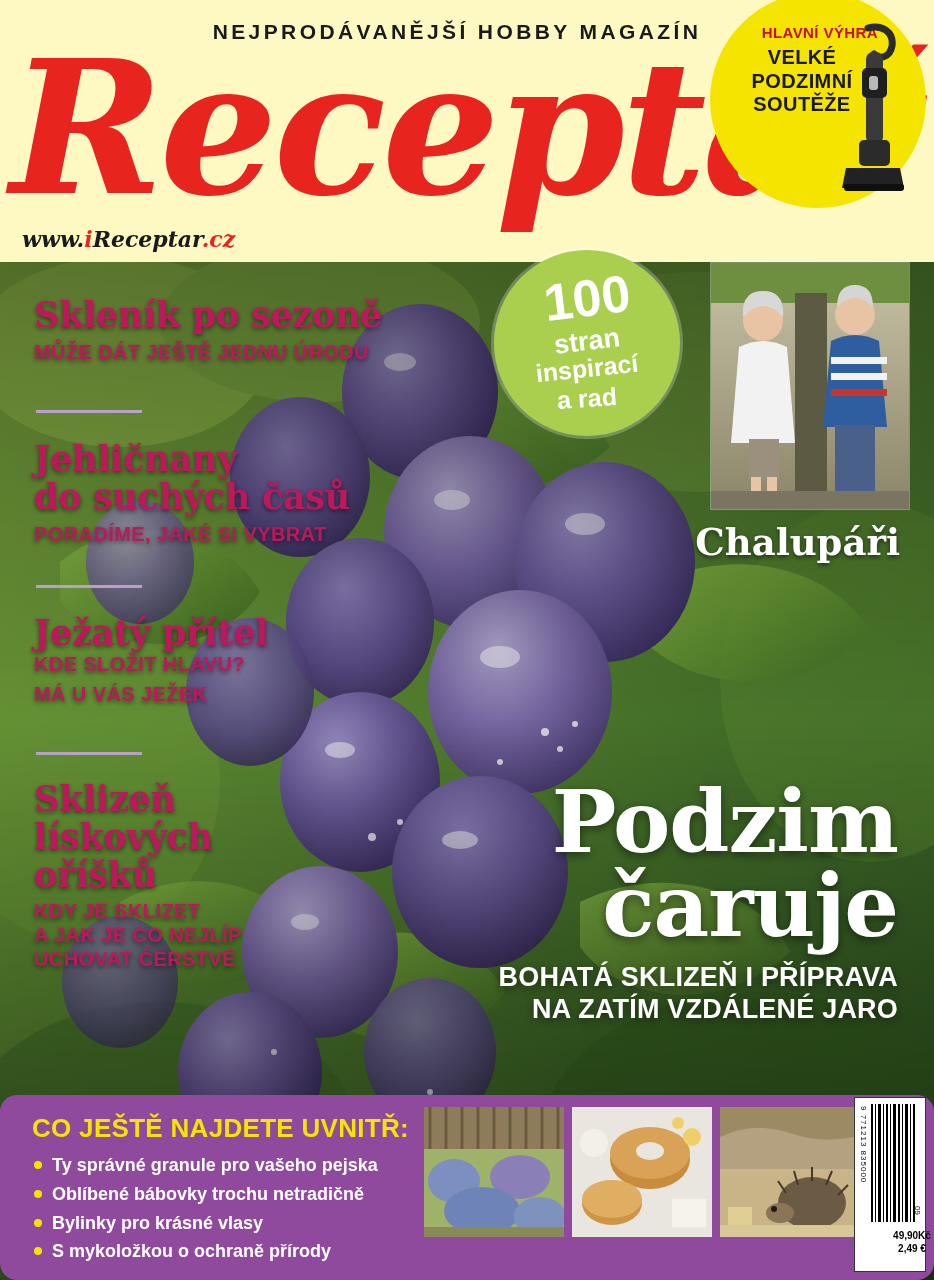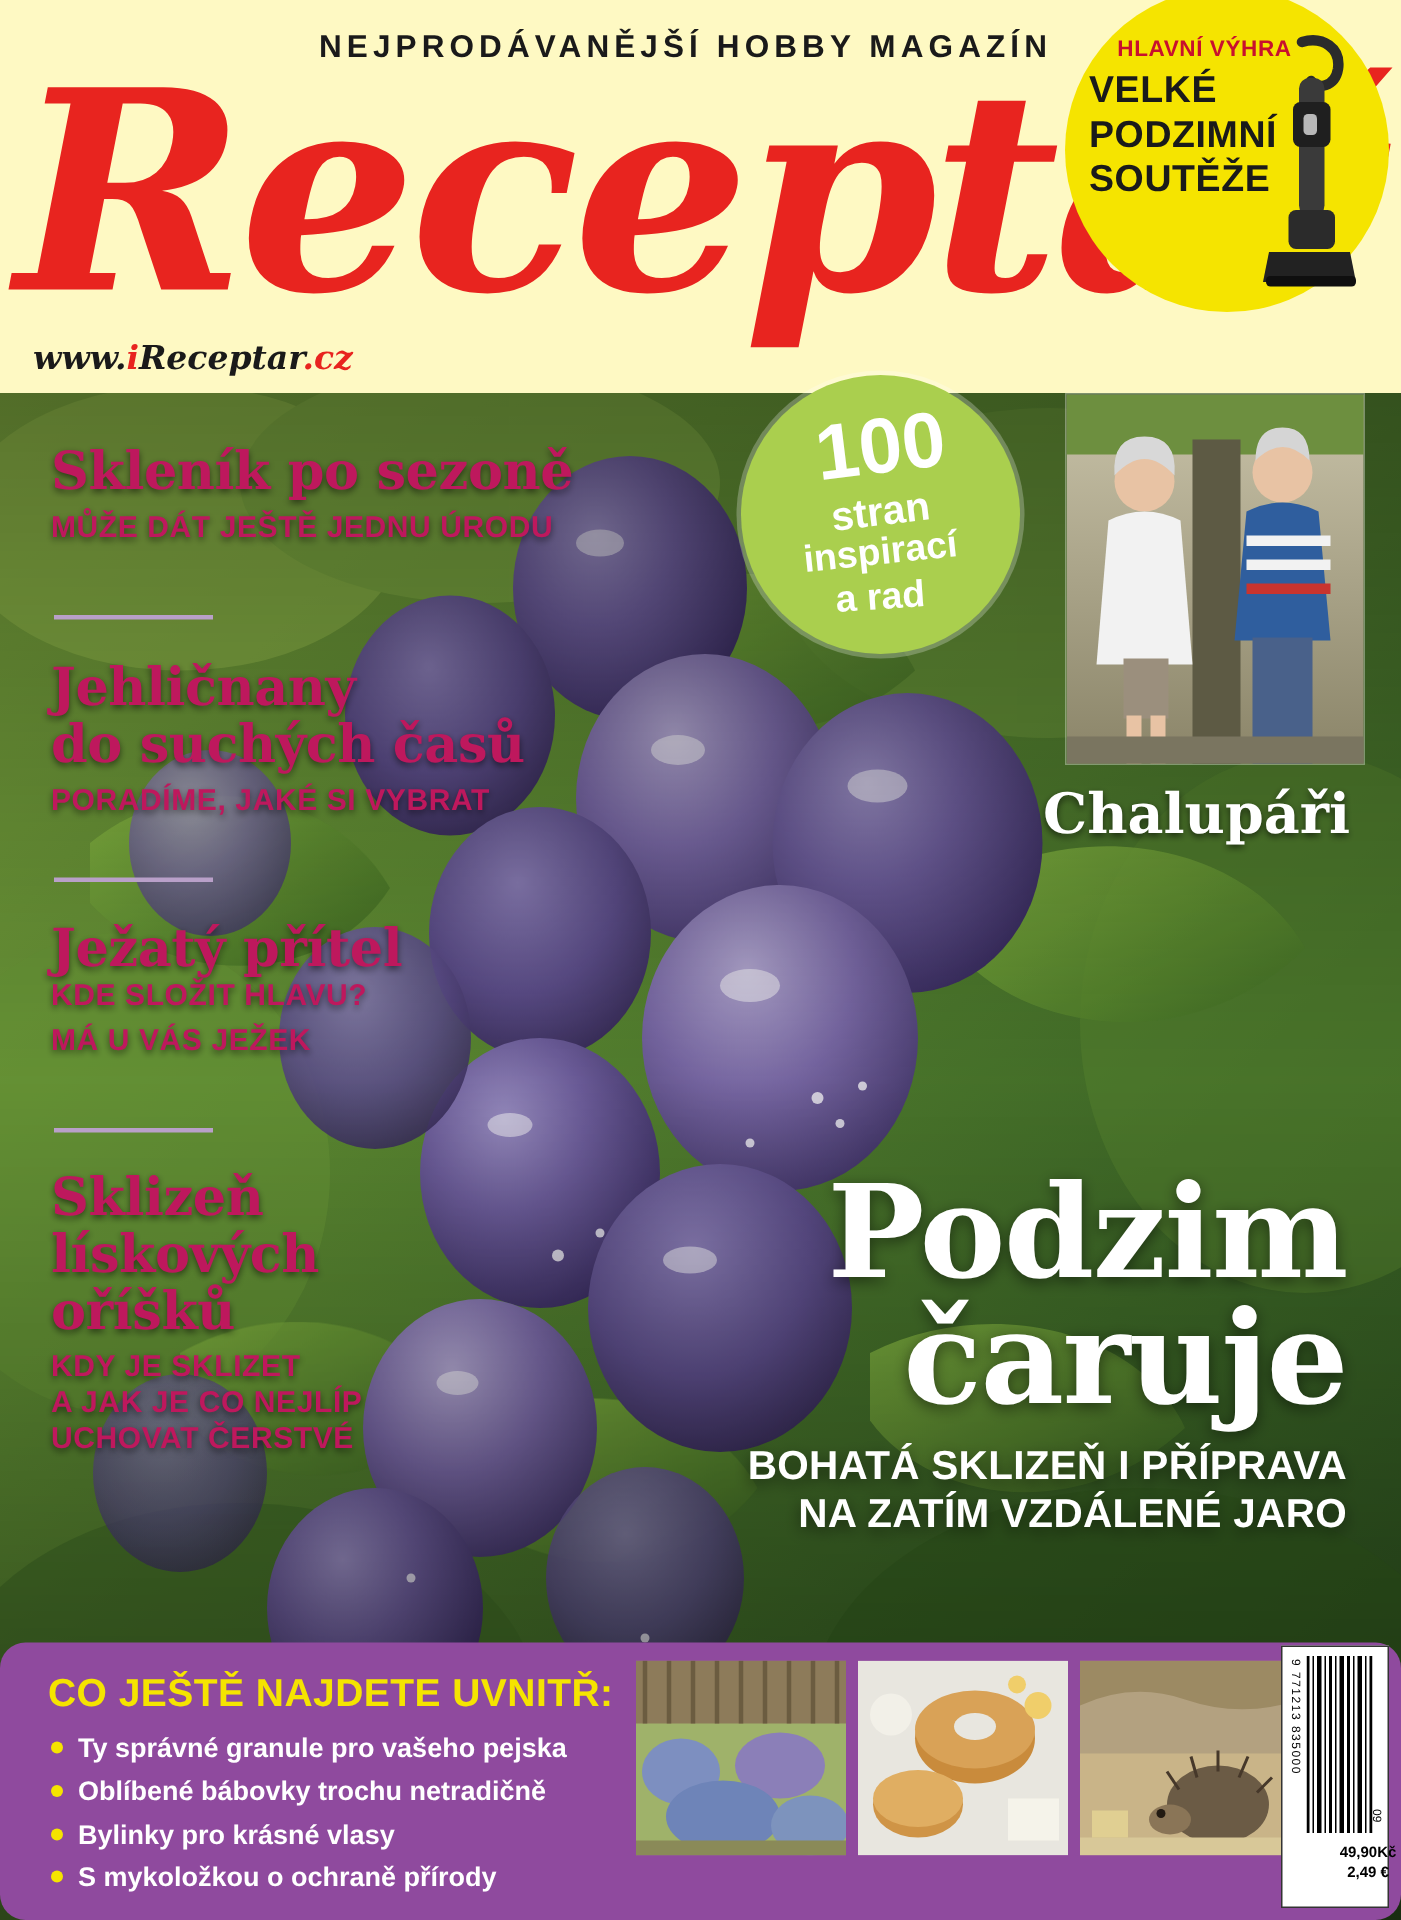--- a/index.html
+++ b/index.html
@@ -69,30 +69,31 @@
     position: absolute;
     top: -8px; right: 8px;
     width: 216px; height: 216px;
     border-radius: 50%;
     background: #f5e400;
     z-index: 9;
   }
   .prize-title {
     position: absolute;
     top: 32px; left: 18px; width: 150px;
-    text-align: center;
+    text-align: right;
     font-size: 15px;
     font-weight: bold;
     color: #c8102e;
     letter-spacing: 0.4px;
   }
   .prize-sub {
     position: absolute;
     top: 54px; left: 16px; width: 152px;
-    font-size: 25px;
+    text-align: center;
+    font-size: 20px;
     font-weight: bold;
     line-height: 1.18;
     color: #1a1a1a;
     letter-spacing: 0.4px;
   }
   .vacuum {
     position: absolute;
     top: 30px; right: 14px;
     width: 74px; height: 172px;
   }

